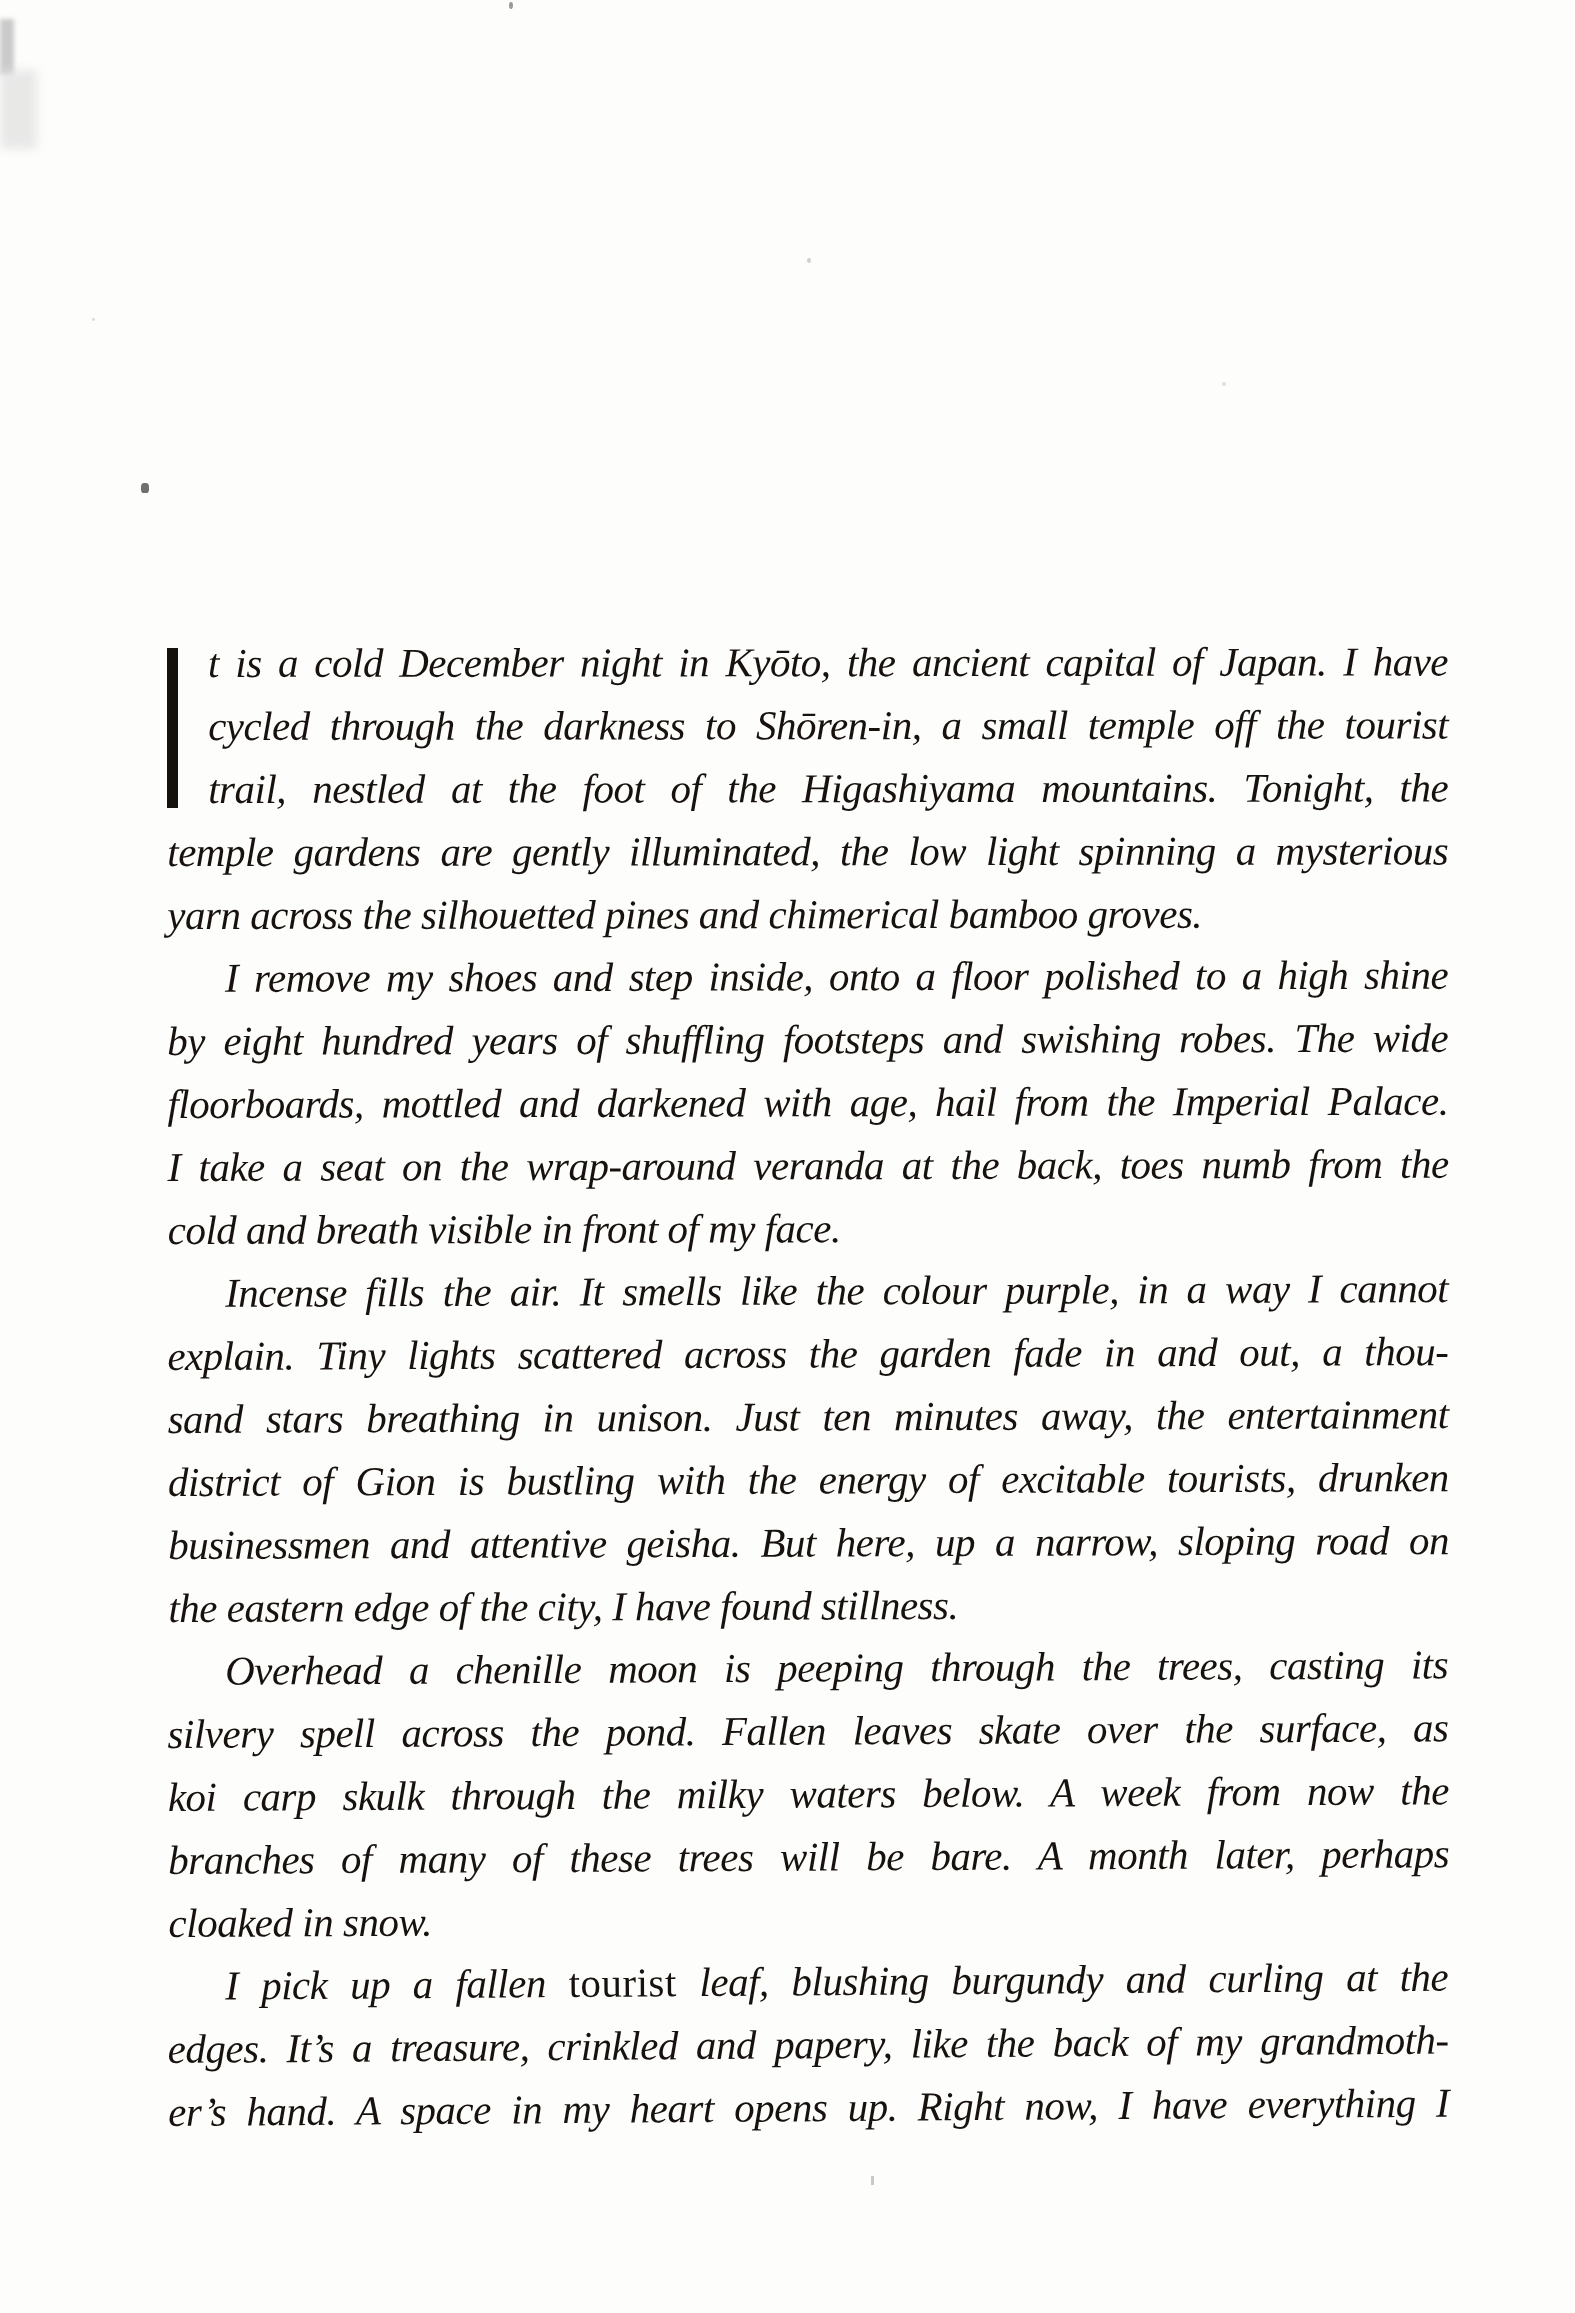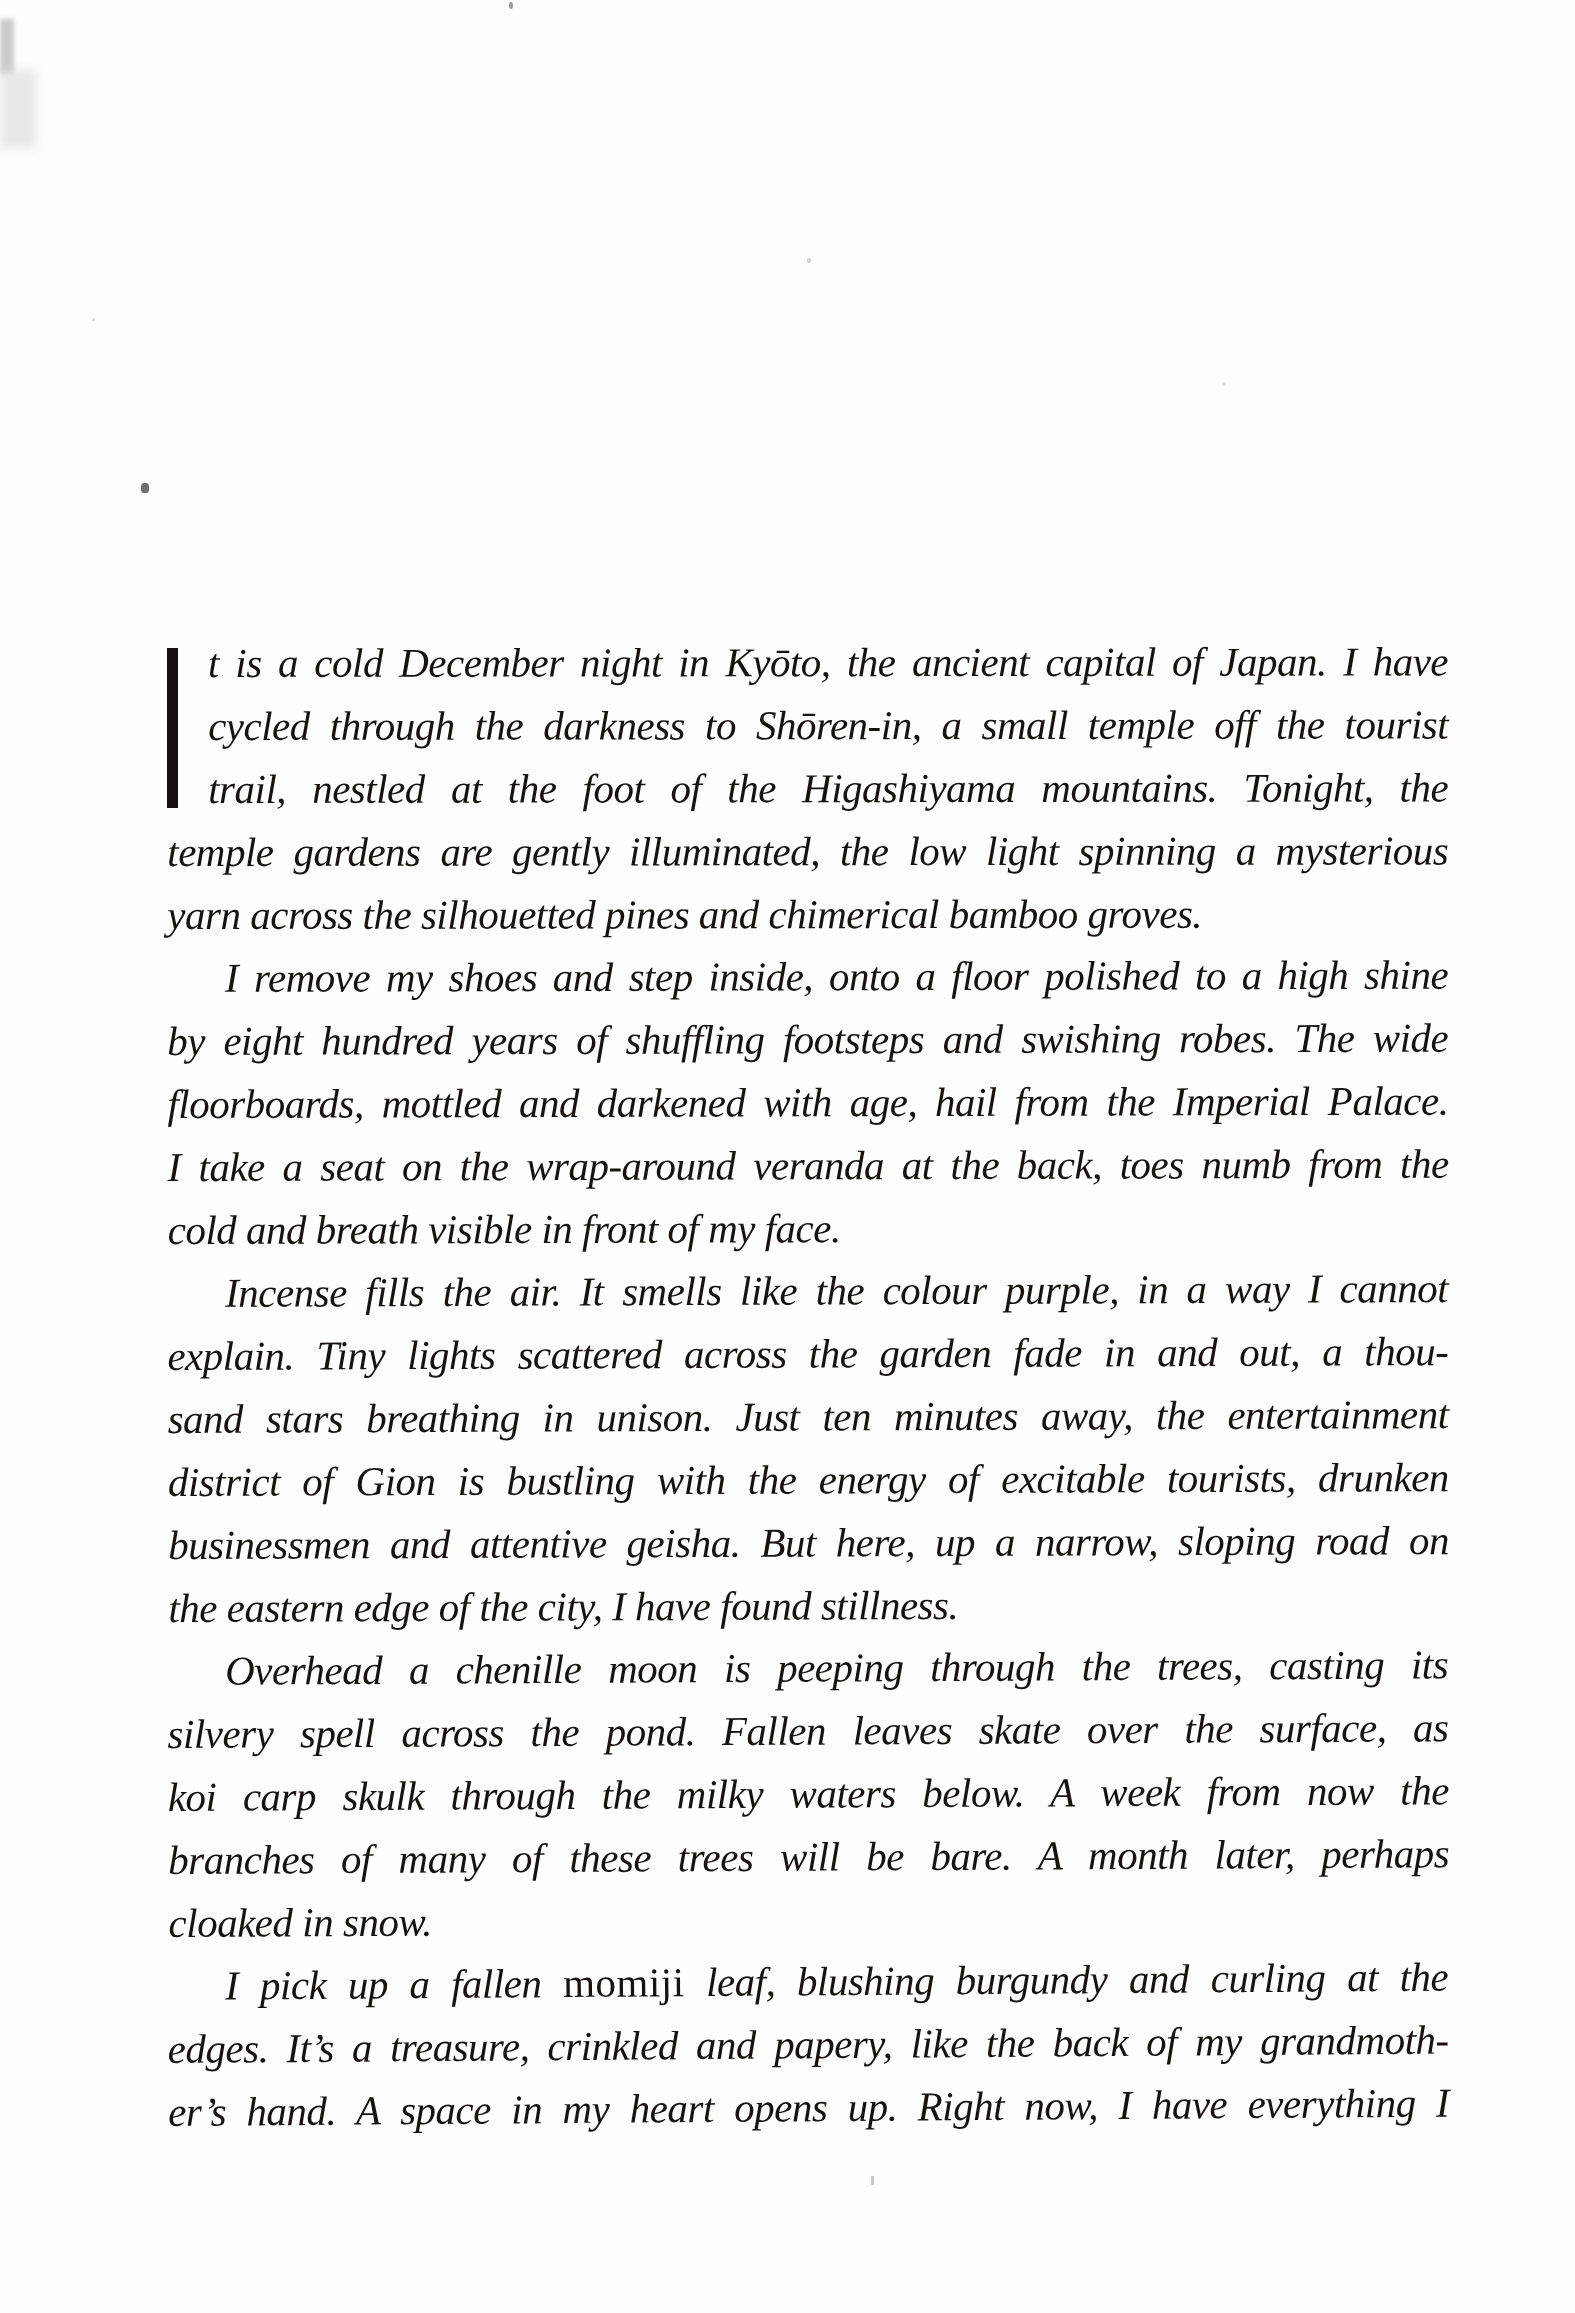--- a/index.html
+++ b/index.html
@@ -112,20 +112,20 @@
 
     <div class="para r4">
       <div class="line indent" style="">Overhead a chenille moon is peeping through the trees, casting its</div>
       <div class="line" style="">silvery spell across the pond. Fallen leaves skate over the surface, as</div>
       <div class="line" style="">koi carp skulk through the milky waters below. A week from now the</div>
       <div class="line" style="">branches of many of these trees will be bare. A month later, perhaps</div>
       <div class="line last" style="">cloaked in snow.</div>
     </div>
 
     <div class="para r5">
-      <div class="line indent" style=""><span>I pick up a fallen </span><span class="roman">momiji</span><span> leaf, blushing burgundy and curling at the</span></div>
+      <div class="line indent" style=""><span>I pick up a fallen </span><span class="roman">tourist</span><span> leaf, blushing burgundy and curling at the</span></div>
       <div class="line" style="">edges. It’s a treasure, crinkled and papery, like the back of my grandmoth-</div>
       <div class="line" style="">er’s hand. A space in my heart opens up. Right now, I have everything I</div>
     </div>
 
   </div>
 </div>
 
 
 </body></html>

